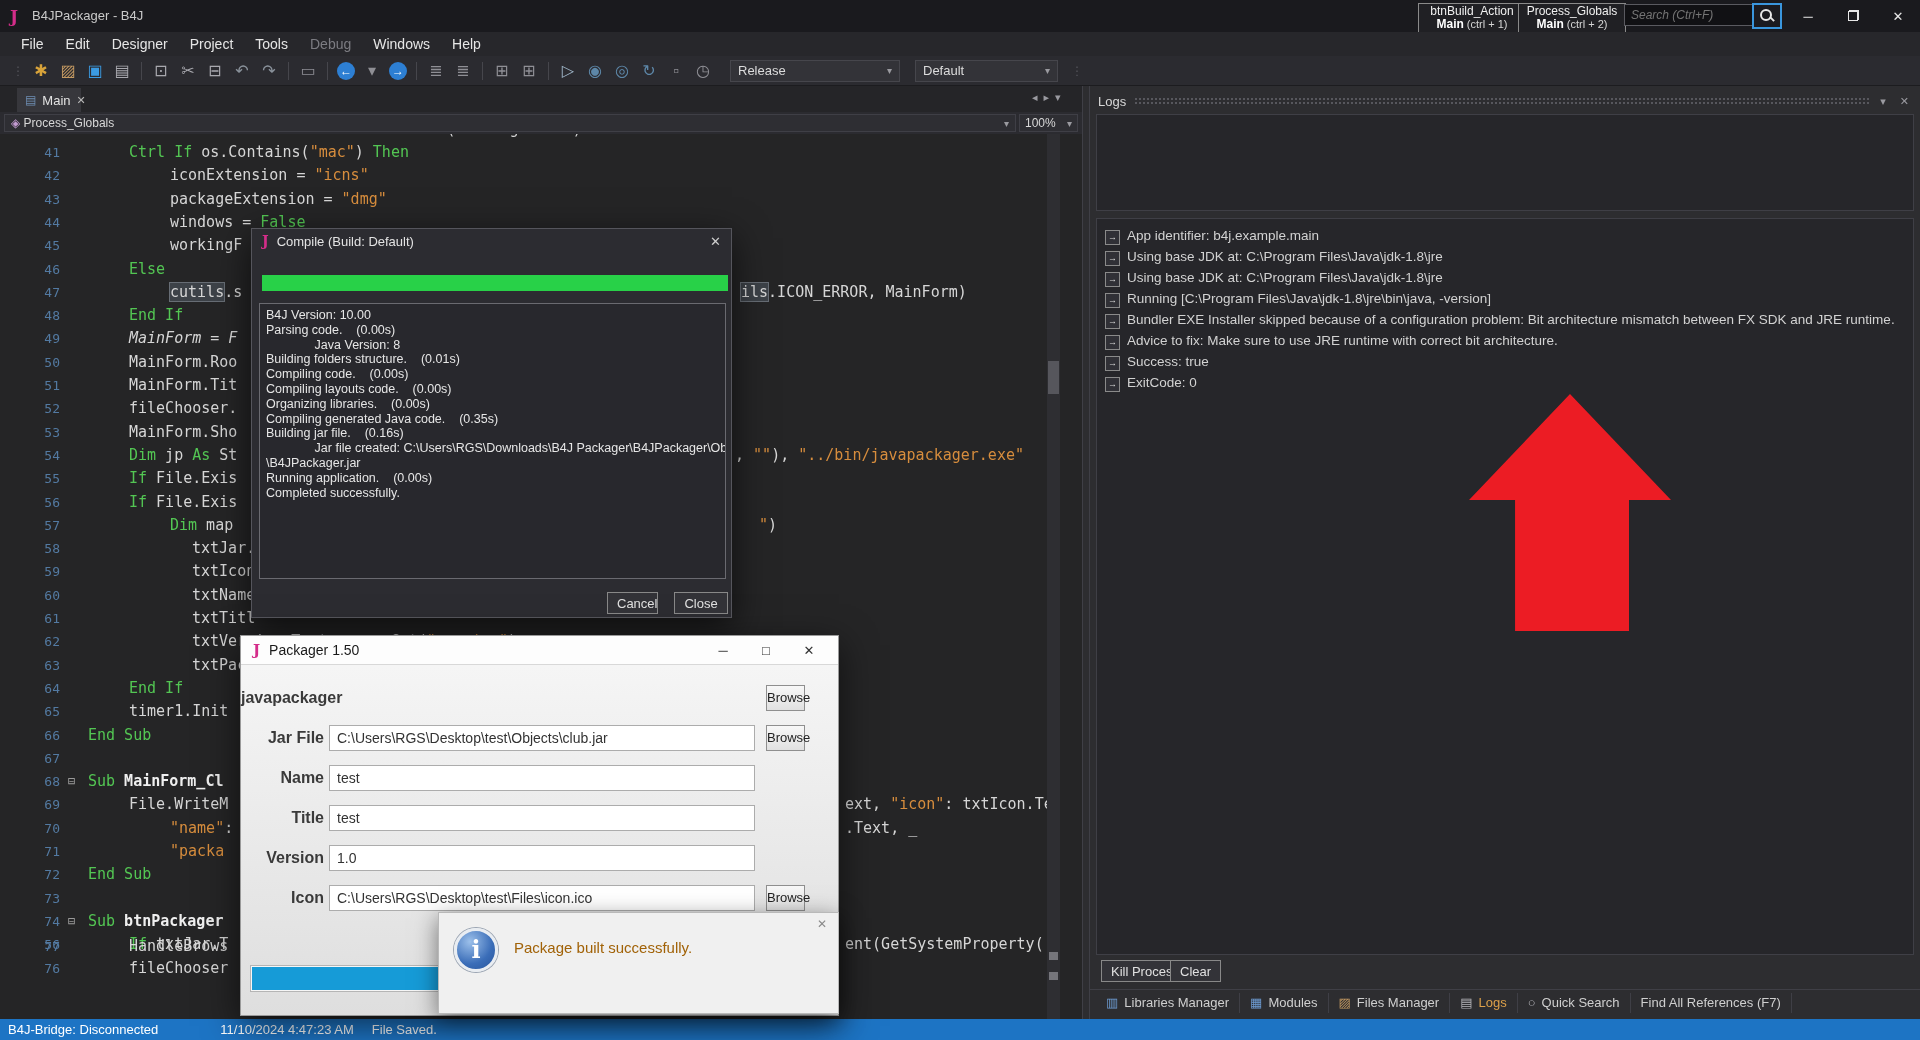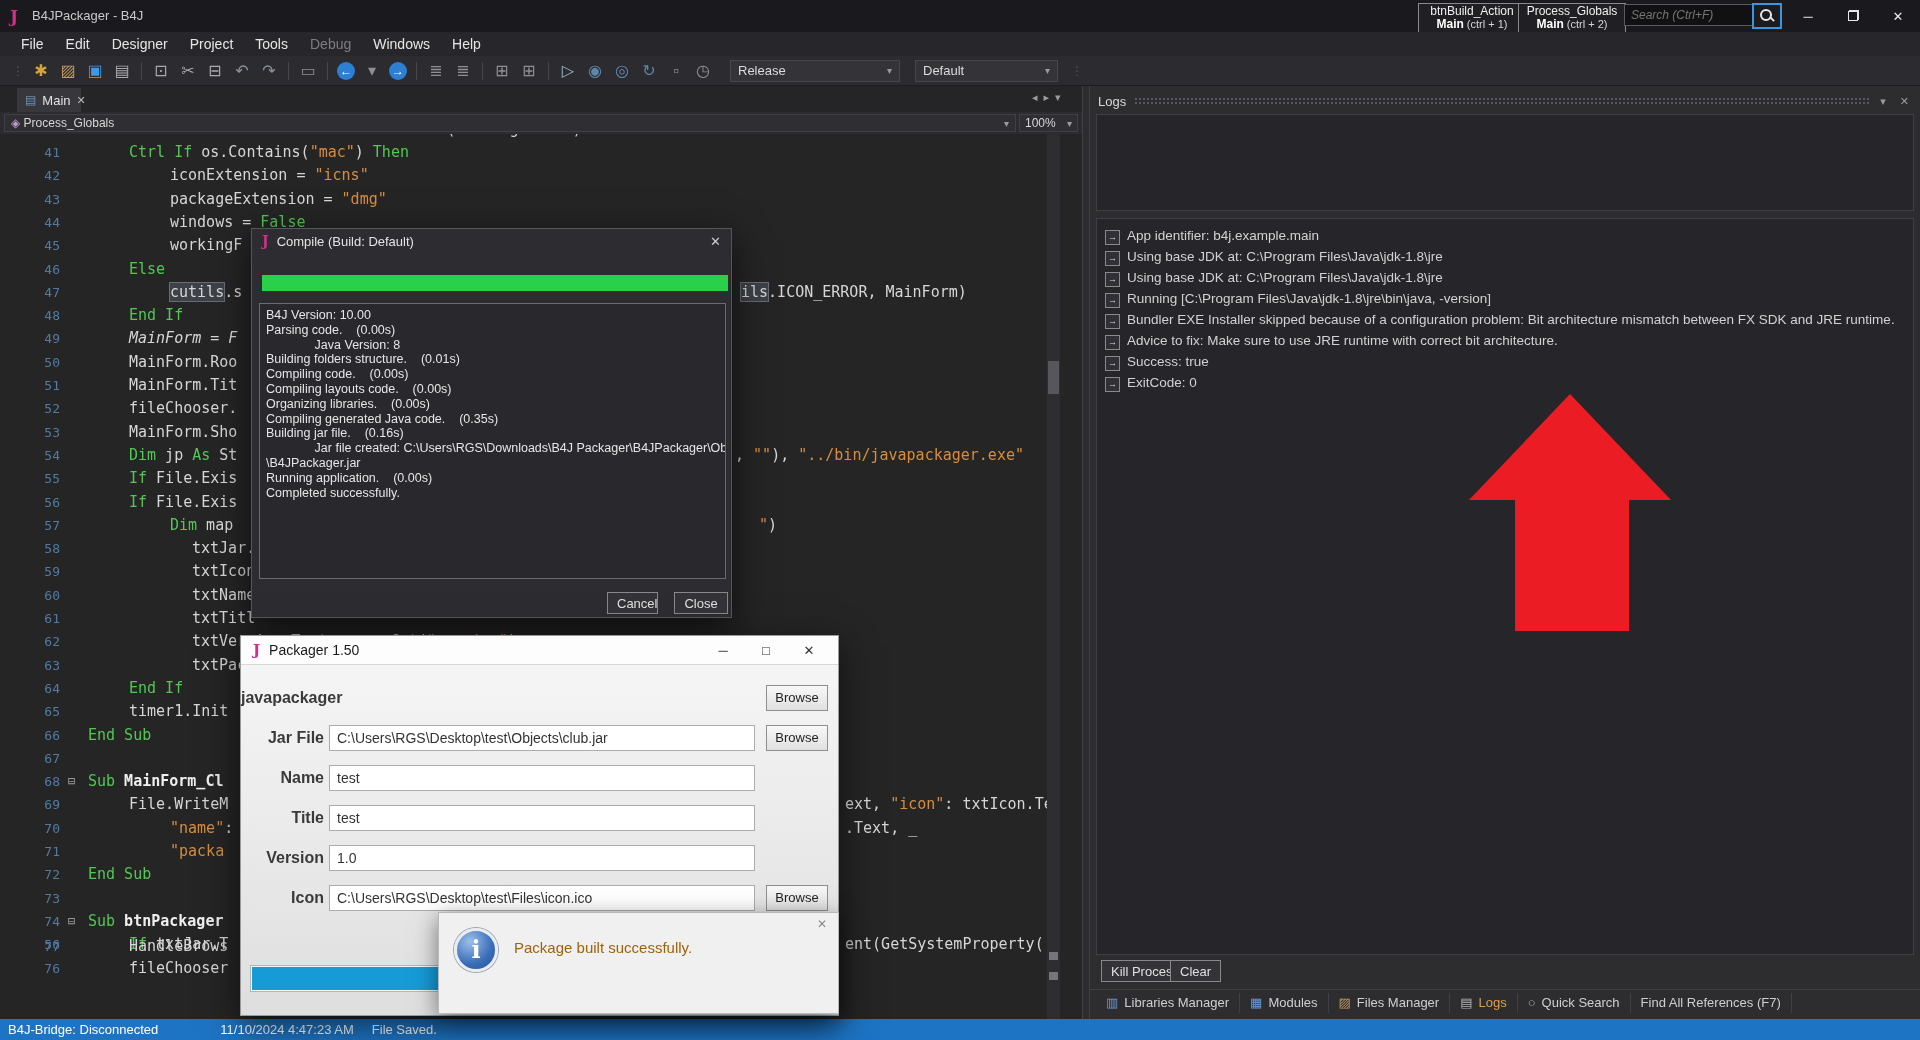--- a/index.html
+++ b/index.html
@@ -112,21 +112,21 @@
   #pkg-titlebar{left:0;top:0;width:100%;height:29px;background:#fdfdfd;border-bottom:1px solid #d8d8d8;
                 display:flex;align-items:center;gap:9px;padding:0 12px;box-sizing:border-box;}
   #pkg-title{font-size:14px;color:#1a1a1a;flex:1;}
   .pkg-winbtn{color:#333;font-size:13px;width:34px;text-align:center;}
   .pkg-row{position:absolute;left:0;width:100%;height:26px;}
   .pkg-label{position:absolute;left:0;top:4px;width:83px;text-align:right;font-size:16px;font-weight:bold;color:#3a3a3a;}
   .pkg-input{position:absolute;left:88px;top:0;width:426px;height:26px;background:#fff;border:1px solid #acacac;
              box-sizing:border-box;font-size:14px;color:#333;line-height:24px;padding:0 7px;white-space:nowrap;overflow:hidden;}
   .pkg-input.focused{border:2px solid #3c9bd9;line-height:22px;}
   .pkg-input .sel{background:#1696d2;color:#fff;}
-  .pkg-browse{position:absolute;left:525px;top:0;width:62px;height:26px;background:linear-gradient(#f8f8f8,#e0e0e0);
+  .pkg-browse{position:absolute;left:525px;top:0;width:39px;height:26px;background:linear-gradient(#f8f8f8,#e0e0e0);
               border:1px solid #8f8f8f;box-sizing:border-box;font-size:13px;color:#222;text-align:center;line-height:24px;}
   #pkg-track{left:9px;top:329px;width:581px;height:27px;background:#f6f6f6;border:1px solid #b5b5b5;box-sizing:border-box;}
   #pkg-bar{left:1px;top:1px;width:579px;height:23px;background:#169bd7;}
 
   
   #toast{left:438px;top:912px;width:401px;height:102px;background:#f0f0f0;border:1px solid #b9b9b9;
          box-shadow:0 6px 22px rgba(0,0,0,.5);z-index:40;box-sizing:border-box;}
   #toast-ico{left:15px;top:15px;width:38px;height:38px;border-radius:50%;
              background:radial-gradient(circle at 34% 28%,#9cc0ea,#3a6db8 60%,#27549b);
              border:3px solid #e9edf2;box-shadow:0 0 0 1px #9aa4b2;color:#fff;text-align:center;line-height:38px;

